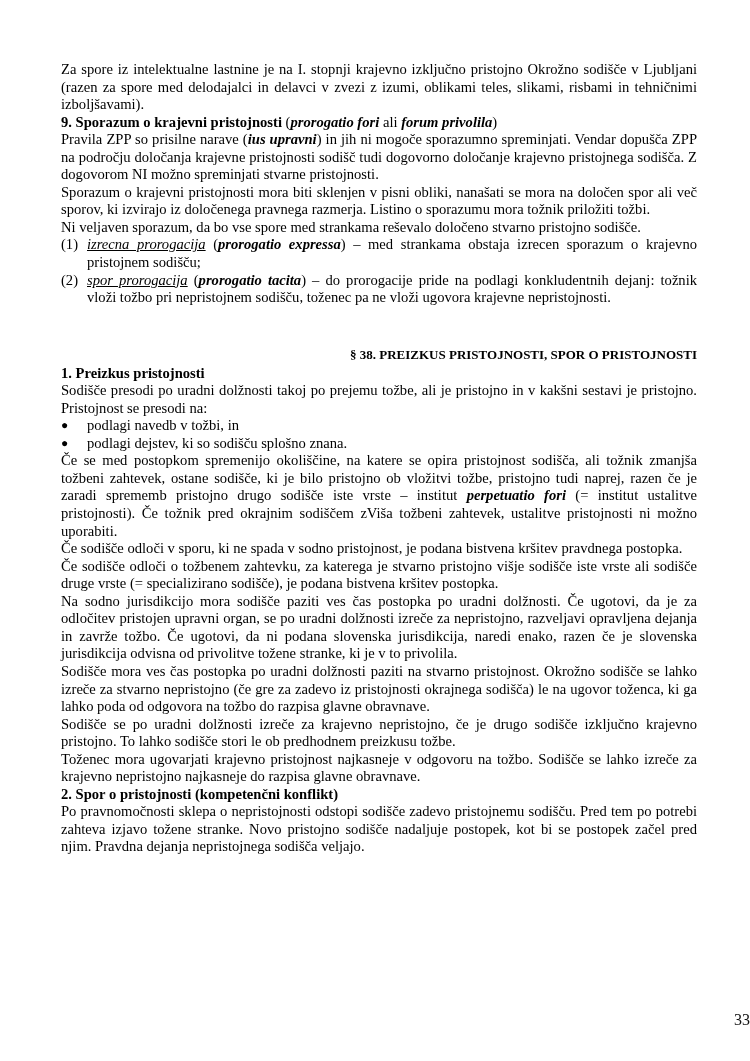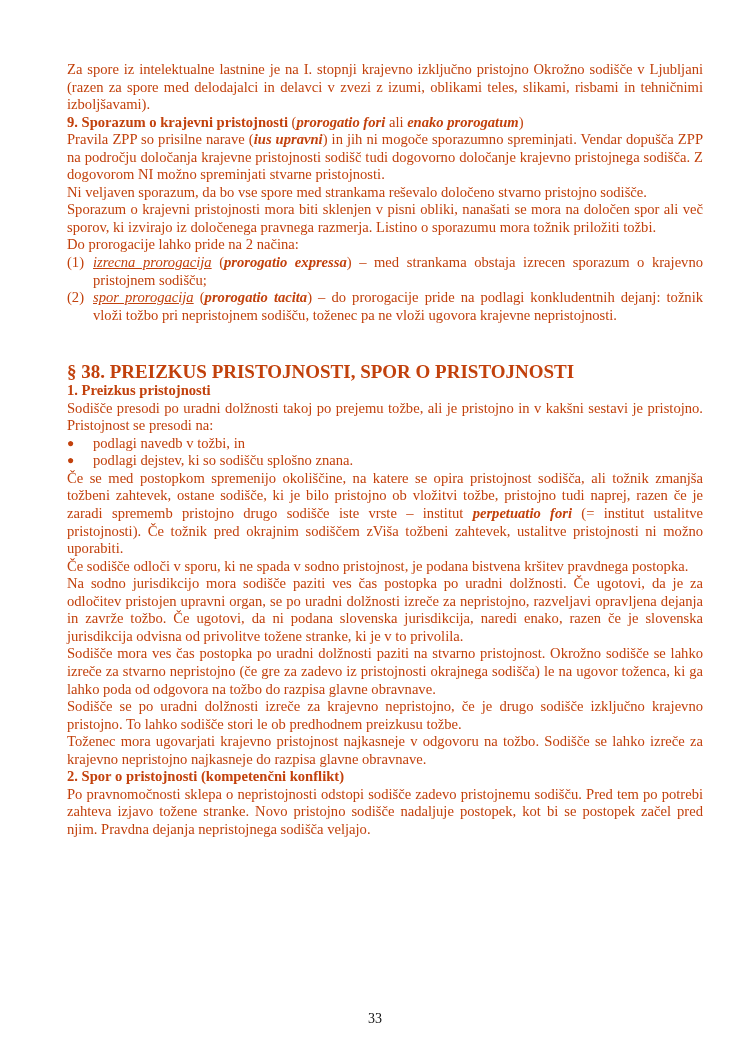--- a/index.html
+++ b/index.html
@@ -1,64 +1,63 @@
 <!DOCTYPE html>
 <html><head>
 <meta charset="utf-8">
 <style>
   html, body { margin: 0; padding: 0; background: #ffffff; }
   body { width: 750px; height: 1061px; position: relative; overflow: hidden; }
   .page {
     position: absolute;
-    left: 67px;
+    left: 61px;
     top: 61px;
     width: 636px;
     font-family: "Liberation Serif", "DejaVu Serif", serif;
     font-size: 14.6px;
     line-height: 17.55px;
-    color: #c2410c;
+    color: #000000;
     text-align: justify;
   }
   .page p { margin: 0; }
   .b { font-weight: bold; }
   .bi { font-weight: bold; font-style: italic; }
   .ui { text-decoration: underline; font-style: italic; }
-  .h2 { font-weight: bold; font-size: 19px; line-height: 20px; margin-top: 38px !important; margin-bottom: 0; text-align: left; }
+  .h2 { font-weight: bold; font-size: 13px; line-height: 20px; margin-top: 38px !important; margin-bottom: 0; text-align: right; }
   .subh { font-weight: bold; }
   ol.num { list-style: none; margin: 0; padding: 0; }
   ol.num li { position: relative; padding-left: 26px; }
   ol.num li .marker { position: absolute; left: 0; top: 0; }
   ul.bul { list-style: none; margin: 0; padding: 0; }
   ul.bul li { position: relative; padding-left: 26px; }
   ul.bul li .marker { position: absolute; left: 0; top: 0; font-size: 12px; }
   .pagenum {
     position: absolute;
     left: 0; width: 750px;
     top: 1011px;
-    text-align: center;
+    text-align: right;
     font-family: "Liberation Serif", "DejaVu Serif", serif;
-    font-size: 14px;
+    font-size: 16px;
     color: #111111;
   }
 </style>
 </head>
 <body>
 
 <div class="page">
 
   <p>Za spore iz intelektualne lastnine je na I. stopnji krajevno izključno pristojno Okrožno sodišče v Ljubljani (razen za spore med delodajalci in delavci v zvezi z izumi, oblikami teles, slikami, risbami in tehničnimi izboljšavami).</p>
 
-  <p><span class="b">9. Sporazum o krajevni pristojnosti</span><span> (</span><span class="bi">prorogatio fori</span><span> ali </span><span class="bi">enako prorogatum</span><span>)</span></p>
+  <p><span class="b">9. Sporazum o krajevni pristojnosti</span><span> (</span><span class="bi">prorogatio fori</span><span> ali </span><span class="bi">forum privolila</span><span>)</span></p>
 
   <p><span>Pravila ZPP so prisilne narave (</span><span class="bi">ius upravni</span><span>) in jih ni mogoče sporazumno spreminjati. Vendar dopušča ZPP na področju določanja krajevne pristojnosti sodišč tudi dogovorno določanje krajevno pristojnega sodišča. Z dogovorom NI možno spreminjati stvarne pristojnosti.</span></p>
 
 
+  <p>Sporazum o krajevni pristojnosti mora biti sklenjen v pisni obliki, nanašati se mora na določen spor ali več sporov, ki izvirajo iz določenega pravnega razmerja. Listino o sporazumu mora tožnik priložiti tožbi.</p>
   <p>Ni veljaven sporazum, da bo vse spore med strankama reševalo določeno stvarno pristojno sodišče.</p>
-  <p>Sporazum o krajevni pristojnosti mora biti sklenjen v pisni obliki, nanašati se mora na določen spor ali več sporov, ki izvirajo iz določenega pravnega razmerja. Listino o sporazumu mora tožnik priložiti tožbi.</p>
-  <p>Do prorogacije lahko pride na 2 načina:</p>
 
   <ol class="num">
     <li>
       <span class="marker">(1)</span><span class="ui">izrecna prorogacija</span><span> (</span><span class="bi">prorogatio expressa</span><span>) – med strankama obstaja izrecen sporazum o krajevno pristojnem sodišču;</span>
     </li>
     <li>
       <span class="marker">(2)</span><span class="ui">spor prorogacija</span><span> (</span><span class="bi">prorogatio tacita</span><span>) – do prorogacije pride na podlagi konkludentnih dejanj: tožnik vloži tožbo pri nepristojnem sodišču, toženec pa ne vloži ugovora krajevne nepristojnosti.</span>
     </li>
   </ol>
 
@@ -67,20 +66,21 @@
   <p>Sodišče presodi po uradni dolžnosti takoj po prejemu tožbe, ali je pristojno in v kakšni sestavi je pristojno. Pristojnost se presodi na:</p>
 
   <ul class="bul">
     <li><span class="marker">●</span><span>podlagi navedb v tožbi, in</span></li>
     <li><span class="marker">●</span><span>podlagi dejstev, ki so sodišču splošno znana.</span></li>
   </ul>
 
   <p><span>Če se med postopkom spremenijo okoliščine, na katere se opira pristojnost sodišča, ali tožnik zmanjša tožbeni zahtevek, ostane sodišče, ki je bilo pristojno ob vložitvi tožbe, pristojno tudi naprej, razen če je zaradi sprememb pristojno drugo sodišče iste vrste – institut </span><span class="bi">perpetuatio fori</span><span> (= institut ustalitve pristojnosti). Če tožnik pred okrajnim sodiščem zViša tožbeni zahtevek, ustalitve pristojnosti ni možno uporabiti.</span></p>
 
   <p>Če sodišče odloči v sporu, ki ne spada v sodno pristojnost, je podana bistvena kršitev pravdnega postopka.</p>
+  <p>Če sodišče odloči o tožbenem zahtevku, za katerega je stvarno pristojno višje sodišče iste vrste ali sodišče druge vrste (= specializirano sodišče), je podana bistvena kršitev postopka.</p>
   <p>Na sodno jurisdikcijo mora sodišče paziti ves čas postopka po uradni dolžnosti. Če ugotovi, da je za odločitev pristojen upravni organ, se po uradni dolžnosti izreče za nepristojno, razveljavi opravljena dejanja in zavrže tožbo. Če ugotovi, da ni podana slovenska jurisdikcija, naredi enako, razen če je slovenska jurisdikcija odvisna od privolitve tožene stranke, ki je v to privolila.</p>
   <p>Sodišče mora ves čas postopka po uradni dolžnosti paziti na stvarno pristojnost. Okrožno sodišče se lahko izreče za stvarno nepristojno (če gre za zadevo iz pristojnosti okrajnega sodišča) le na ugovor toženca, ki ga lahko poda od odgovora na tožbo do razpisa glavne obravnave.</p>
   <p>Sodišče se po uradni dolžnosti izreče za krajevno nepristojno, če je drugo sodišče izključno krajevno pristojno. To lahko sodišče stori le ob predhodnem preizkusu tožbe.</p>
   <p>Toženec mora ugovarjati krajevno pristojnost najkasneje v odgovoru na tožbo. Sodišče se lahko izreče za krajevno nepristojno najkasneje do razpisa glavne obravnave.</p>
 
   <p class="subh">2. Spor o pristojnosti (kompetenčni konflikt)</p>
   <p>Po pravnomočnosti sklepa o nepristojnosti odstopi sodišče zadevo pristojnemu sodišču. Pred tem po potrebi zahteva izjavo tožene stranke. Novo pristojno sodišče nadaljuje postopek, kot bi se postopek začel pred njim. Pravdna dejanja nepristojnega sodišča veljajo.</p>
 </div>
 
 <div class="pagenum">33</div>

